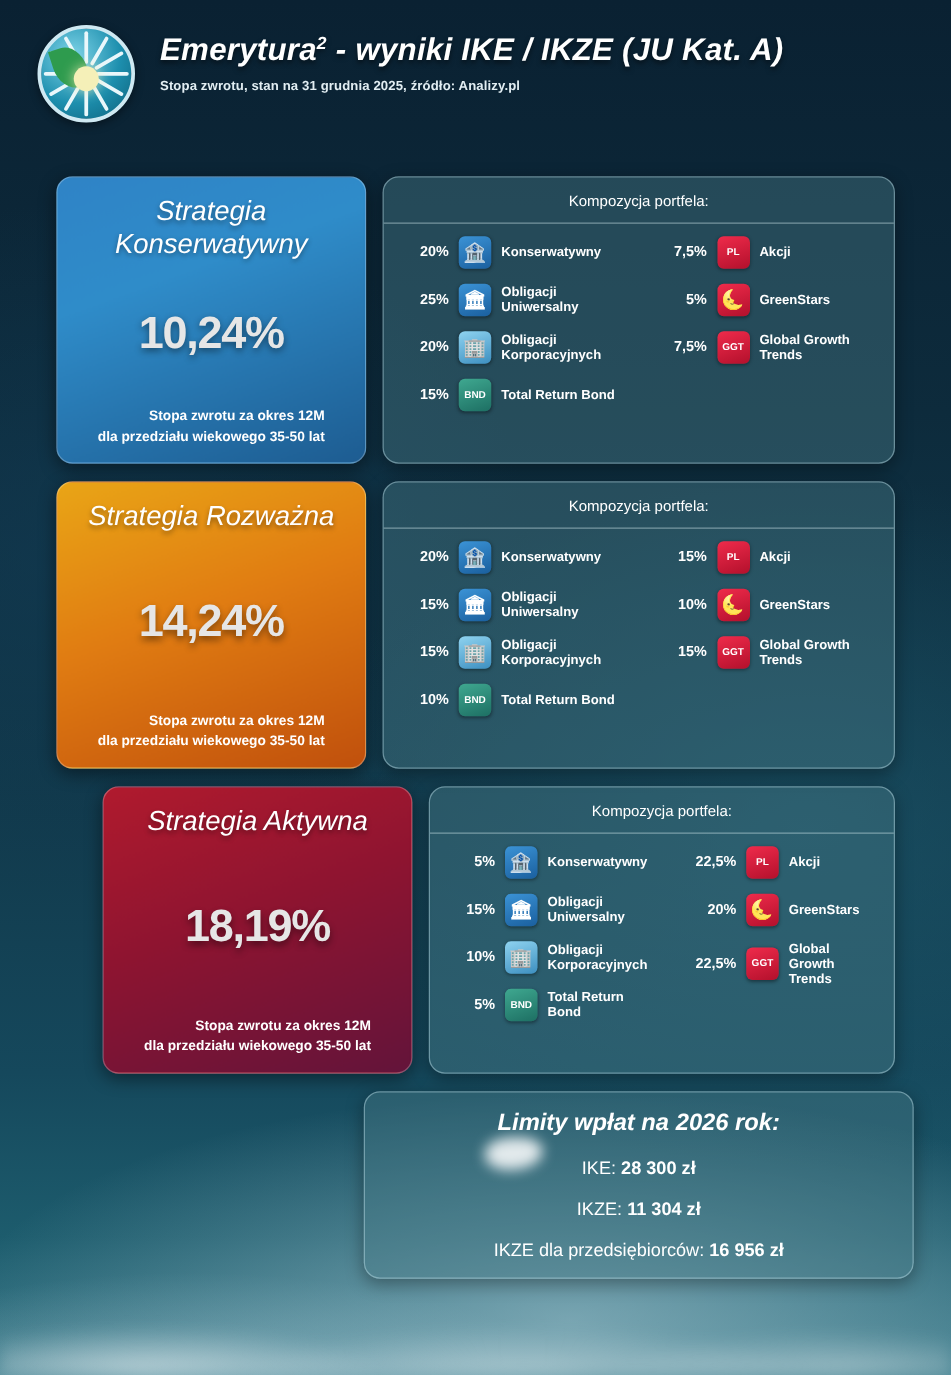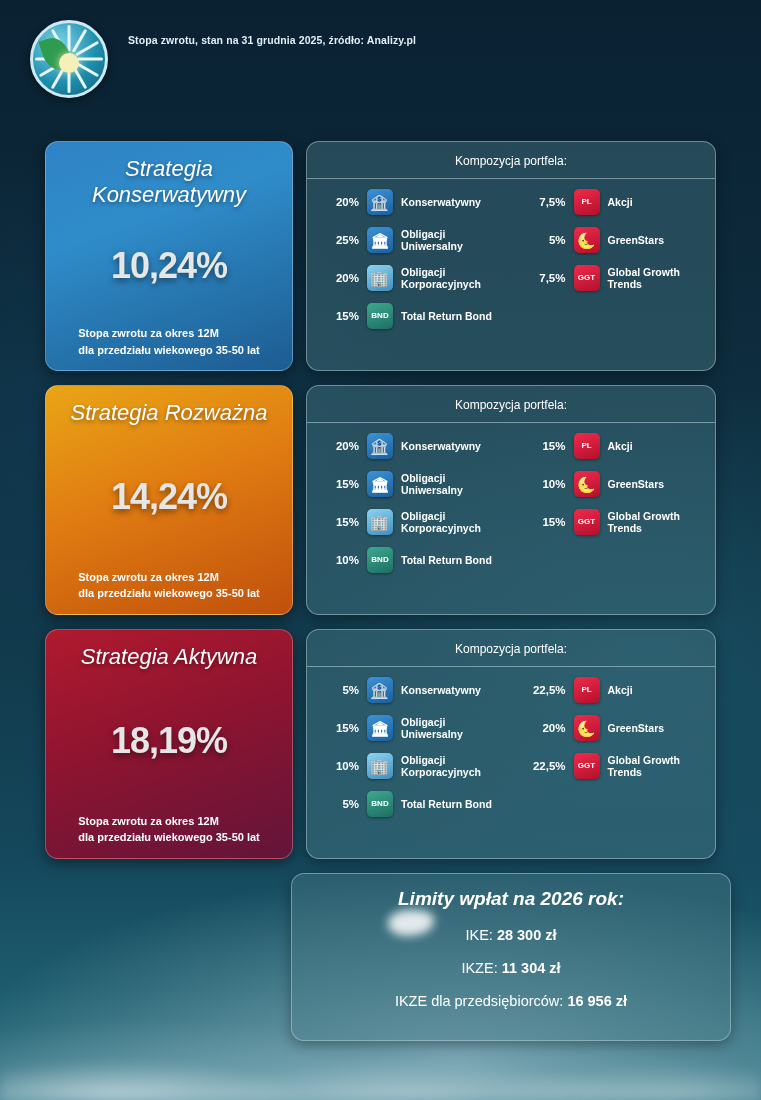--- a/index.html
+++ b/index.html
@@ -73,31 +73,31 @@
   .row { display: flex; gap: 13px; margin-bottom: 14px; }
   .card-left {
     width: 248px; border-radius: 13px; padding: 14px 12px 12px 12px;
     display: flex; flex-direction: column; align-items: center; justify-content: space-between;
     box-shadow: 0 4px 14px rgba(0,0,0,.45);
     border: 1px solid rgba(255,255,255,.25);
     position: relative; overflow: hidden;
   }
   .card-left.cons { height: 230px; background: linear-gradient(160deg,#2f83c6 0%, #2f8cc9 35%, #1d5c91 100%); }
   .card-left.rozw { height: 230px; background: linear-gradient(160deg,#e9a516 0%, #e07c12 45%, #c0500c 100%); }
-  .card-left.akt  { height: 230px; background: linear-gradient(160deg,#b01a2e 0%, #8e1430 45%, #63143a 100%); }
+  .card-left.akt  { height: 230px; background: linear-gradient(160deg,#b01a2e 0%, #8e1430 45%, #63143a 100%); margin-left: 37px; }
 
   .strategy-name {
     font-size: 22px; font-style: italic; color: #ffffff; text-align: center;
     line-height: 1.18; text-shadow: 0 2px 4px rgba(0,0,0,.4); font-weight: 500;
   }
   .strategy-value {
     font-size: 36px; font-weight: bold; color: #e6e6e6; letter-spacing: -1px;
     text-shadow: 0 3px 6px rgba(0,0,0,.45); line-height: 1;
   }
-  .strategy-note { font-size: 11px; font-weight: bold; color: #ffffff; text-align: left; line-height: 1.5; }
+  .strategy-note { font-size: 11px; font-weight: bold; color: #ffffff; text-align: right; line-height: 1.5; }
 
   .card-right {
     flex: 1; border-radius: 13px; background: rgba(74,124,136,0.42);
     border: 1px solid rgba(190,225,232,.45);
     box-shadow: 0 4px 14px rgba(0,0,0,.35);
     padding: 12px 14px 10px 14px; position: relative;
   }
   .comp-title { text-align: center; font-size: 12px; color: #ffffff; padding-bottom: 10px; }
   .comp-sep { height: 1px; background: rgba(220,240,245,.45); margin: 0 -14px 10px -14px; }
   .comp-grid { display: flex; gap: 27px; }
@@ -139,21 +139,21 @@
     background: linear-gradient(150deg,#ff2f87,#d8007a);
     color: #fff; font-size: 18px; font-weight: bold; font-style: italic;
     display:flex; align-items:center; justify-content:center; line-height:1;
   }
   .badge .btxt { text-align: left; }
   .badge .bname { font-size: 16px; font-weight: bold; color: #ffffff; letter-spacing: .5px; line-height: 1; }
   .badge .bsub { font-size: 7px; color: #ffd2e8; letter-spacing: .3px; margin-top: 2px; }
   .badge .bsub b { color: #fff; }
 
   .limits {
-    flex: 1; height: 168px; border-radius: 13px;
+    flex: 1; height: 150px; border-radius: 13px;
     background: rgba(74,124,136,0.42);
     border: 1px solid rgba(190,225,232,.45);
     box-shadow: 0 4px 14px rgba(0,0,0,.35);
     padding: 14px 10px; text-align: center; position: relative; overflow: hidden;
   }
   .limits .blur-blob {
     position: absolute; left: 96px; top: 36px; width: 46px; height: 26px;
     background: rgba(255,255,255,.85); border-radius: 50% 40% 60% 45%;
     filter: blur(5px);
   }
@@ -181,20 +181,23 @@
           <i style="transform: translate(-50%, 0px) rotate(210deg) translateY(8px);"></i>
           <i style="transform: translate(-50%, 0px) rotate(240deg) translateY(8px);"></i>
           <i style="transform: translate(-50%, 0px) rotate(270deg) translateY(8px);"></i>
           <i style="transform: translate(-50%, 0px) rotate(300deg) translateY(8px);"></i>
           <i style="transform: translate(-50%, 0px) rotate(330deg) translateY(8px);"></i>
         </div>
       <div class="leaf"></div>
       <div class="sun"></div>
     </div>
     <div class="title-wrap">
+      <div class="title">
+        <span>Emerytura</span><sup>2</sup><span> - wyniki IKE / IKZE  (JU Kat. A)</span>
+      </div>
       <div class="subtitle">Stopa zwrotu, stan na 31 grudnia 2025, źródło: Analizy.pl</div>
     </div>
   </div>
   <div class="disclaimer">WYNIKI OSIĄGNIĘTE W PRZESZŁOŚCI NIE PROGNOZUJĄ PRZYSZŁYCH ZWROTÓW.</div>
 
   <div class="rows">
 
     <div class="row">
       <div class="card-left cons">
         <div class="strategy-name">

